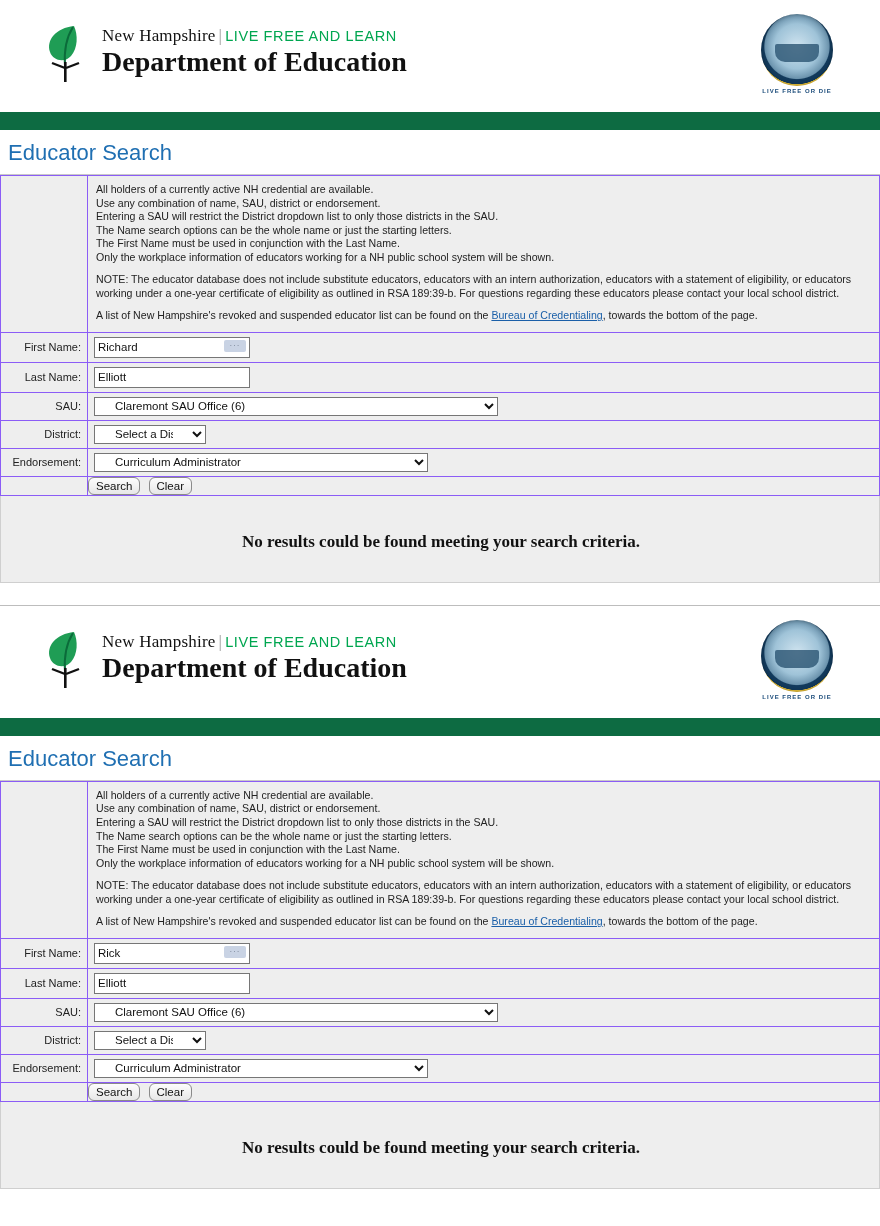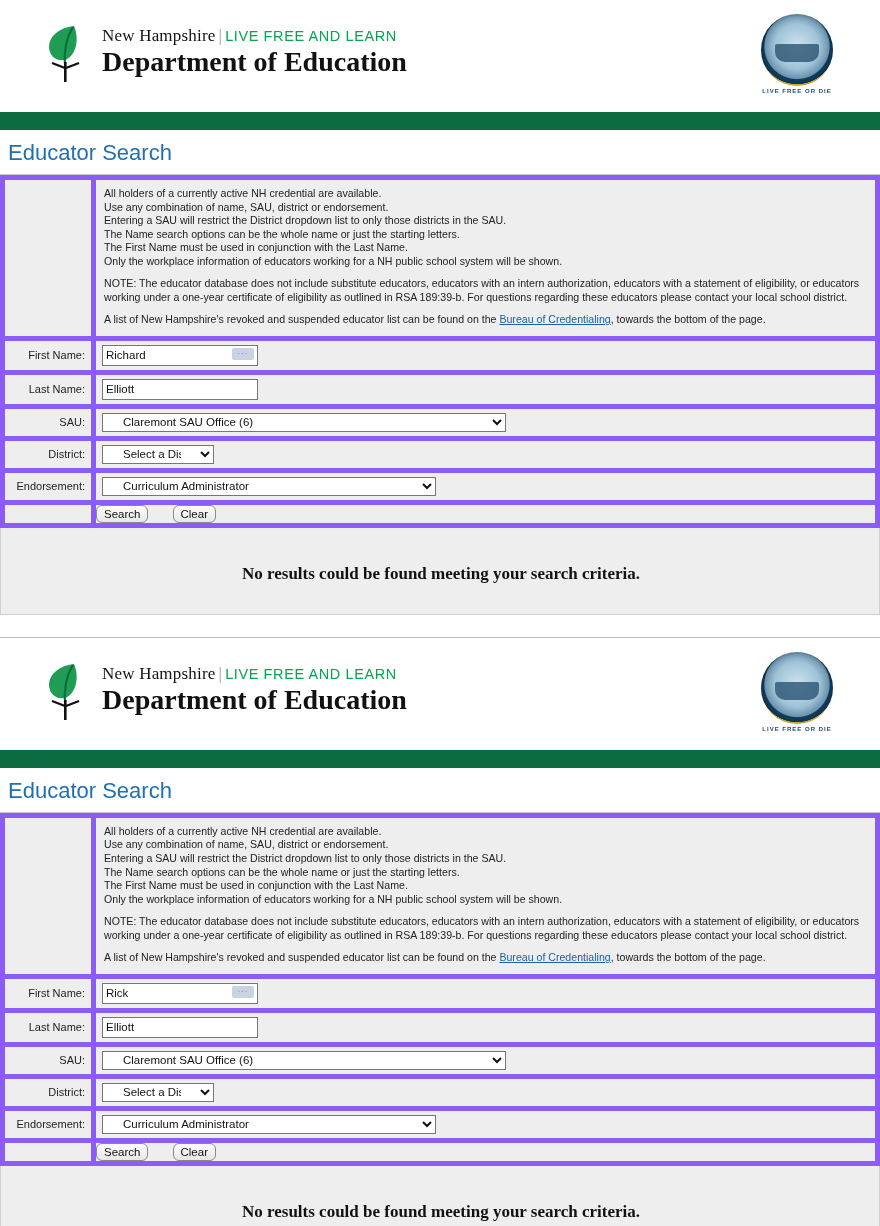--- a/index.html
+++ b/index.html
@@ -118,21 +118,21 @@
   }
   
   .form-table {
     width: 880px;
     border-collapse: collapse;
     background: #eeeeee;
     font-size: 11px;
   }
   .form-table tr { background: #eeeeee; }
   .form-table td {
-    border: 5px solid #8b5cf6;
+    border: 1px solid #8b5cf6;
     padding: 0;
     vertical-align: middle;
   }
   td.label-cell {
     width: 76px;
     text-align: right;
     padding: 5px 6px 5px 4px;
     font-size: 11px;
     color: #222;
     white-space: nowrap;
@@ -198,21 +198,21 @@
     font-family: "Liberation Sans", sans-serif;
     font-size: 11.5px;
     padding: 2px 7px;
     border: 1px solid #8a8a8a;
     background: linear-gradient(#fdfdfd, #e7e7e7);
     color: #111;
     border-radius: 6px;
     cursor: pointer;
   }
   .btn-row { padding: 5px 6px; }
-  .btn-row button + button { margin-left: 21px; text-align: right; }
+  .btn-row button + button { margin-left: 5px; text-align: right; }
   
   .results {
     background: #eeeeee;
     border: 1px solid #cfcfcf;
     border-top: none;
     height: 86px;
     position: relative;
   }
   .no-results {
     position: absolute;

